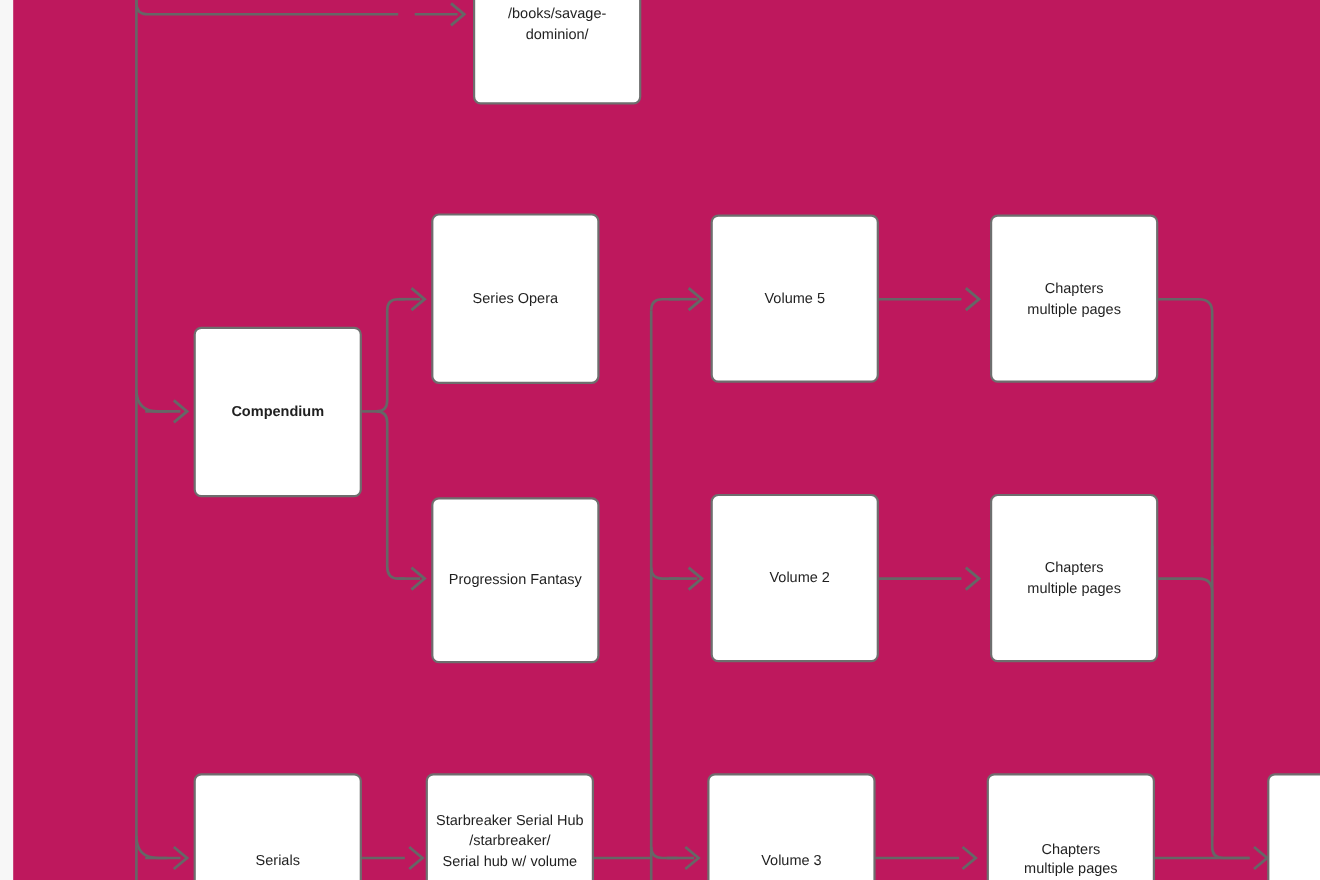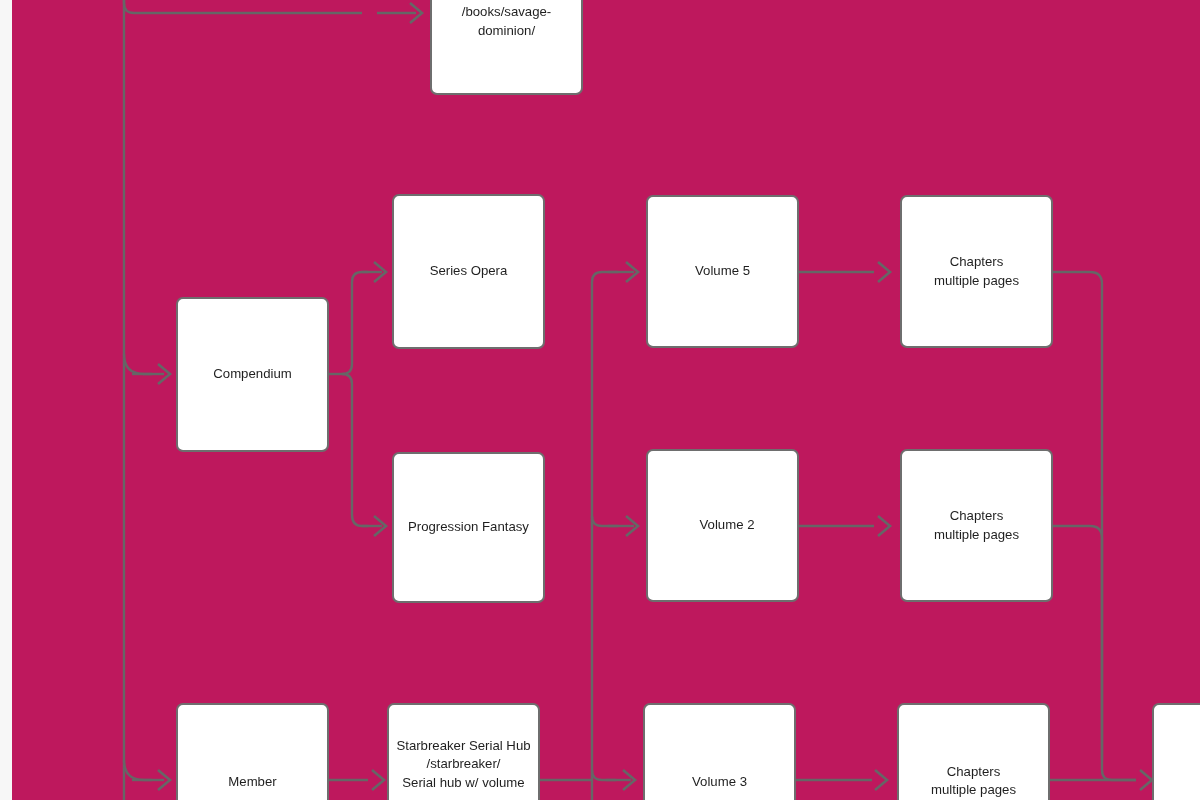--- a/index.html
+++ b/index.html
@@ -137,21 +137,21 @@
     <path class="edge-path" d="M 120,780 L 152,780"></path>
     <path class="arrow-head" d="M 146,770 L 158,780 L 146,790"></path>
 
   </svg>
 
   <div class="node" style="left:418px; top:-70px; width:153px; height:165px;">
     <span class="node-label">Series
 /books/savage-dominion/</span>
   </div>
 
-  <div class="node" style="left:164px; top:297px; width:153px; height:155px;">
+  <div class="node" style="left:164px; top:297px; width:153px; height:155px;font-weight:bold;">
     <span class="node-label">Compendium</span>
   </div>
 
   <div class="node" style="left:380px; top:194px; width:153px; height:155px;">
     <span class="node-label">Series Opera</span>
   </div>
 
   <div class="node align-custom" style="left:380px; top:452px; width:153px; height:151px; padding-top:64px;">
     <span class="node-label">Progression Fantasy</span>
   </div>
@@ -168,21 +168,21 @@
   <div class="node" style="left:634px; top:449px; width:153px; height:153px;padding-left:16px;">
     <span class="node-label">Volume 2</span>
   </div>
 
   <div class="node" style="left:888px; top:449px; width:153px; height:153px;">
     <span class="node-label">Chapters
 multiple pages</span>
   </div>
 
   <div class="node align-custom" style="left:164px; top:703px; width:153px; height:153px; padding-top:68px;">
-    <span class="node-label">Member</span>
+    <span class="node-label">Serials</span>
   </div>
 
   <div class="node align-custom" style="left:375px; top:703px; width:153px; height:153px; padding-top:32px;">
     <span class="node-label">Starbreaker Serial Hub
 /starbreaker/
 Serial hub w/ volume</span>
   </div>
 
   <div class="node align-custom" style="left:631px; top:703px; width:153px; height:153px; padding-top:68px;">
     <span class="node-label">Volume 3</span>

